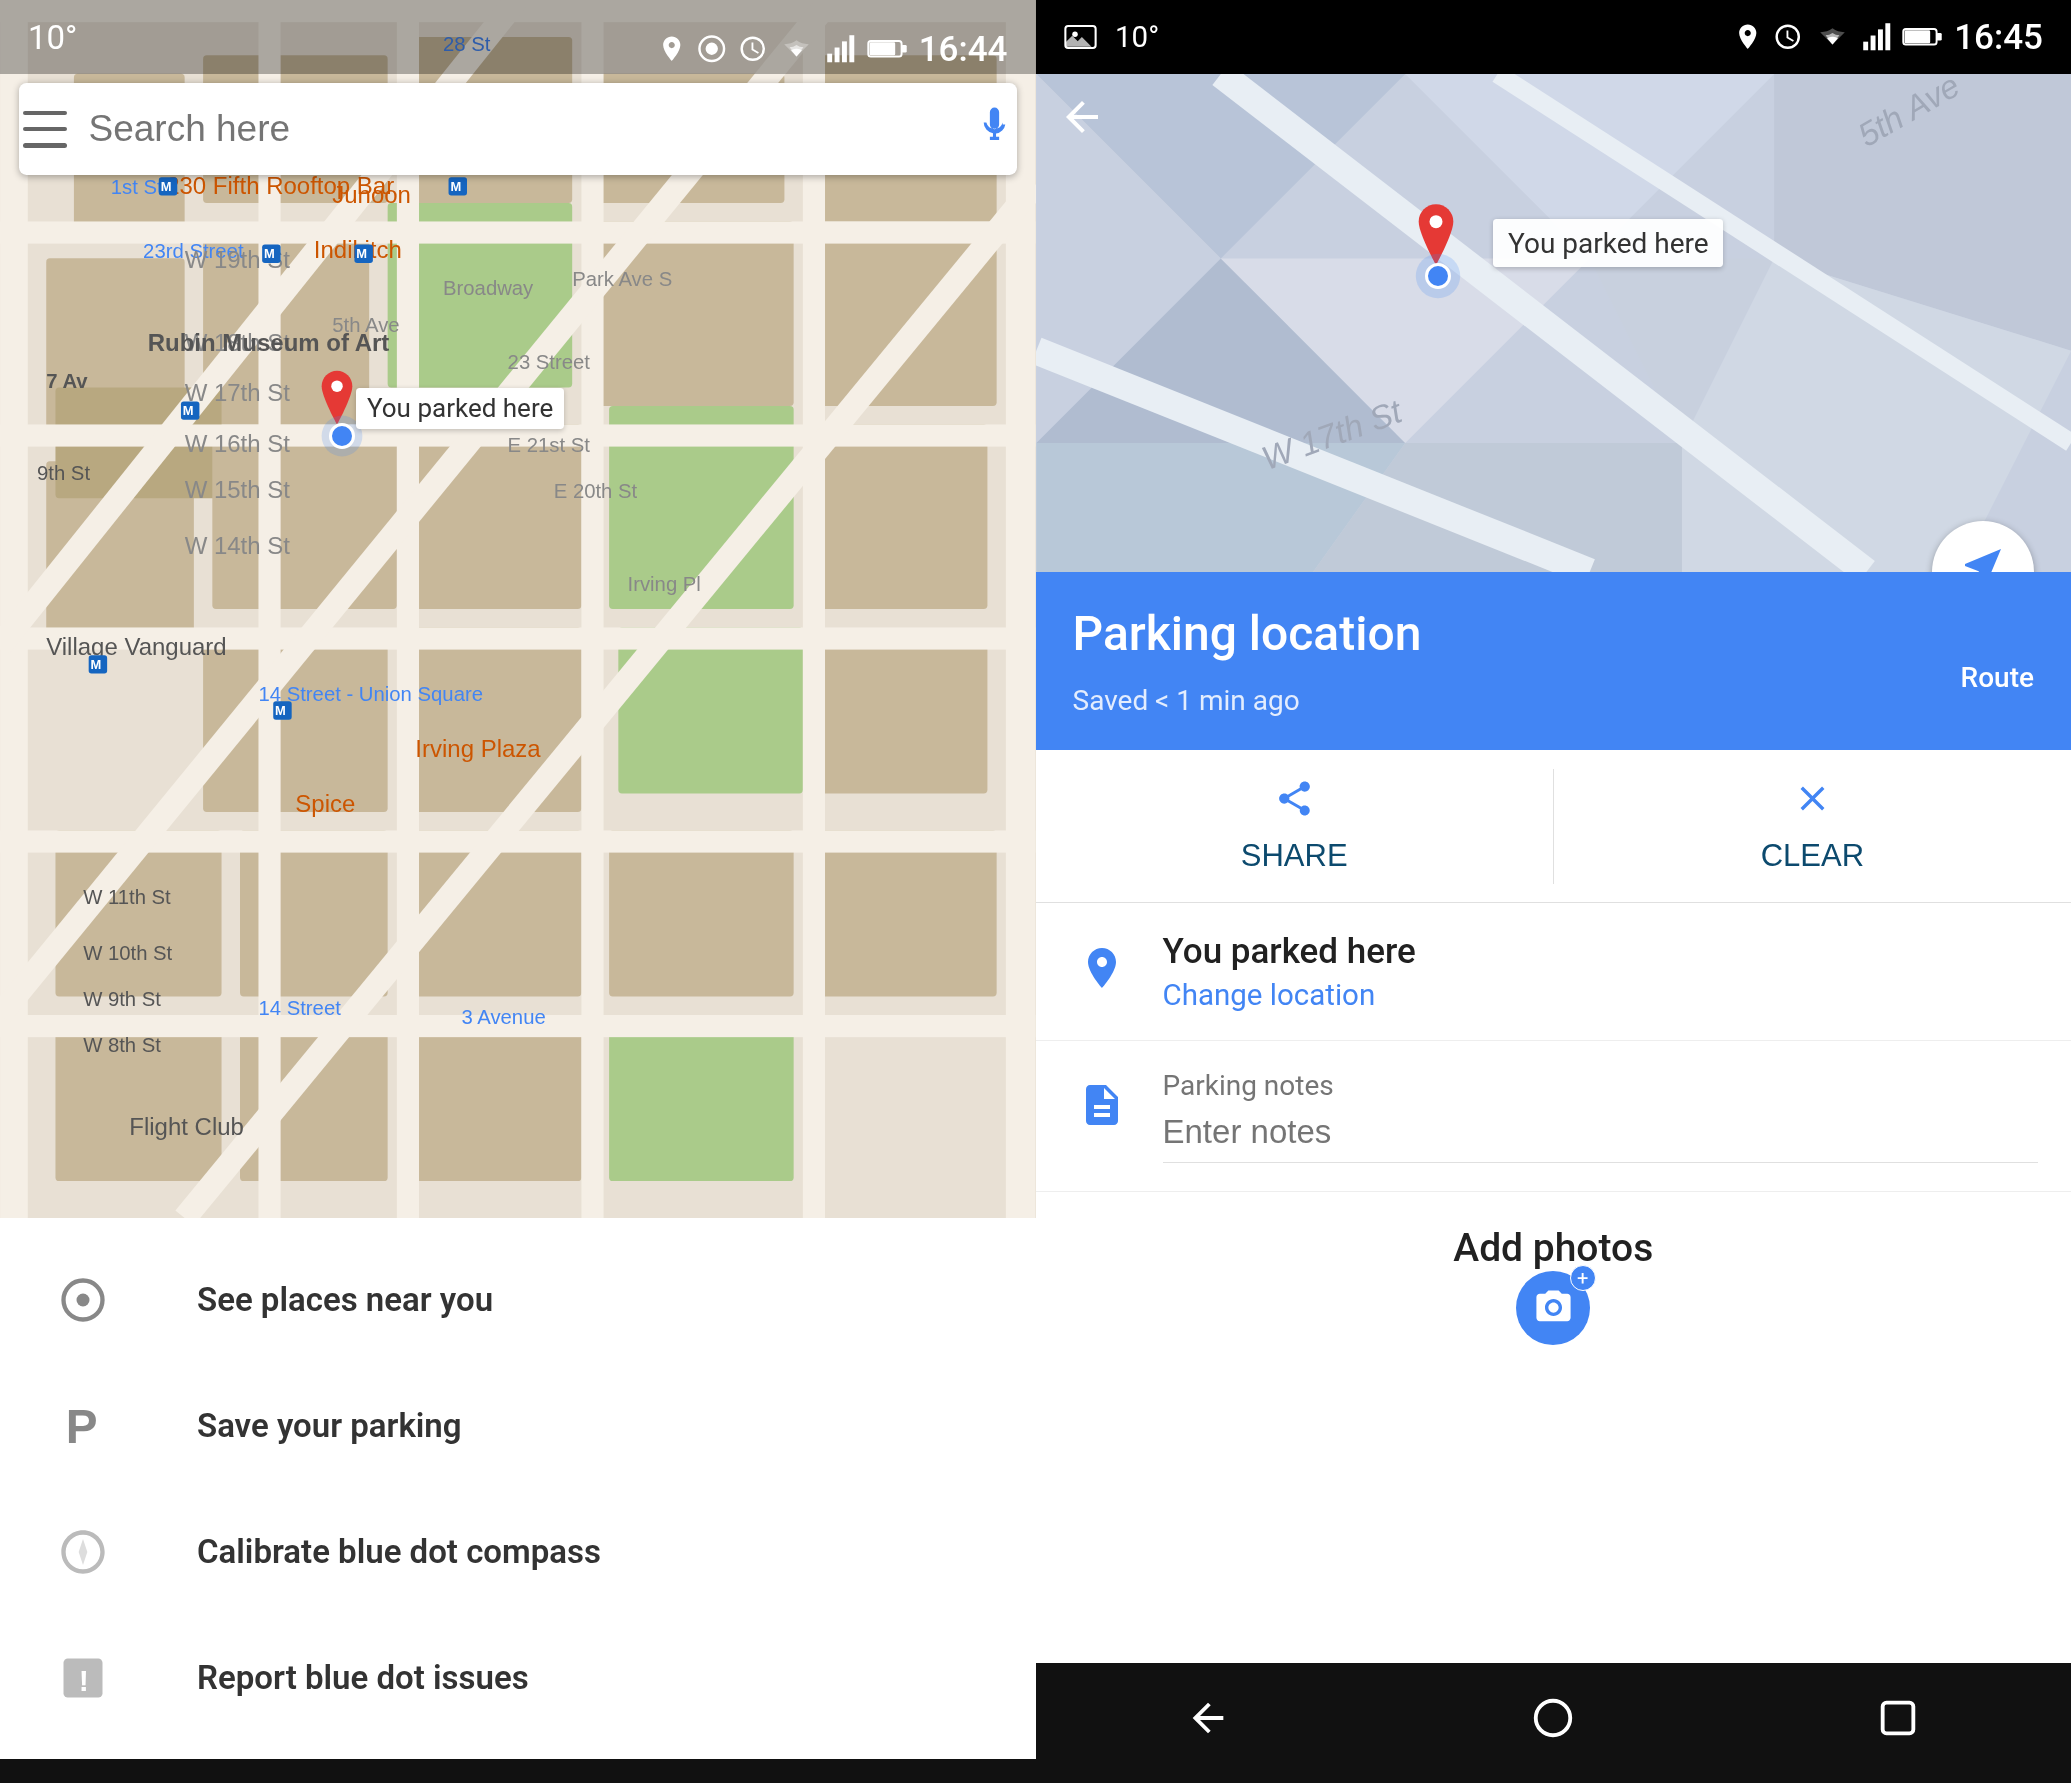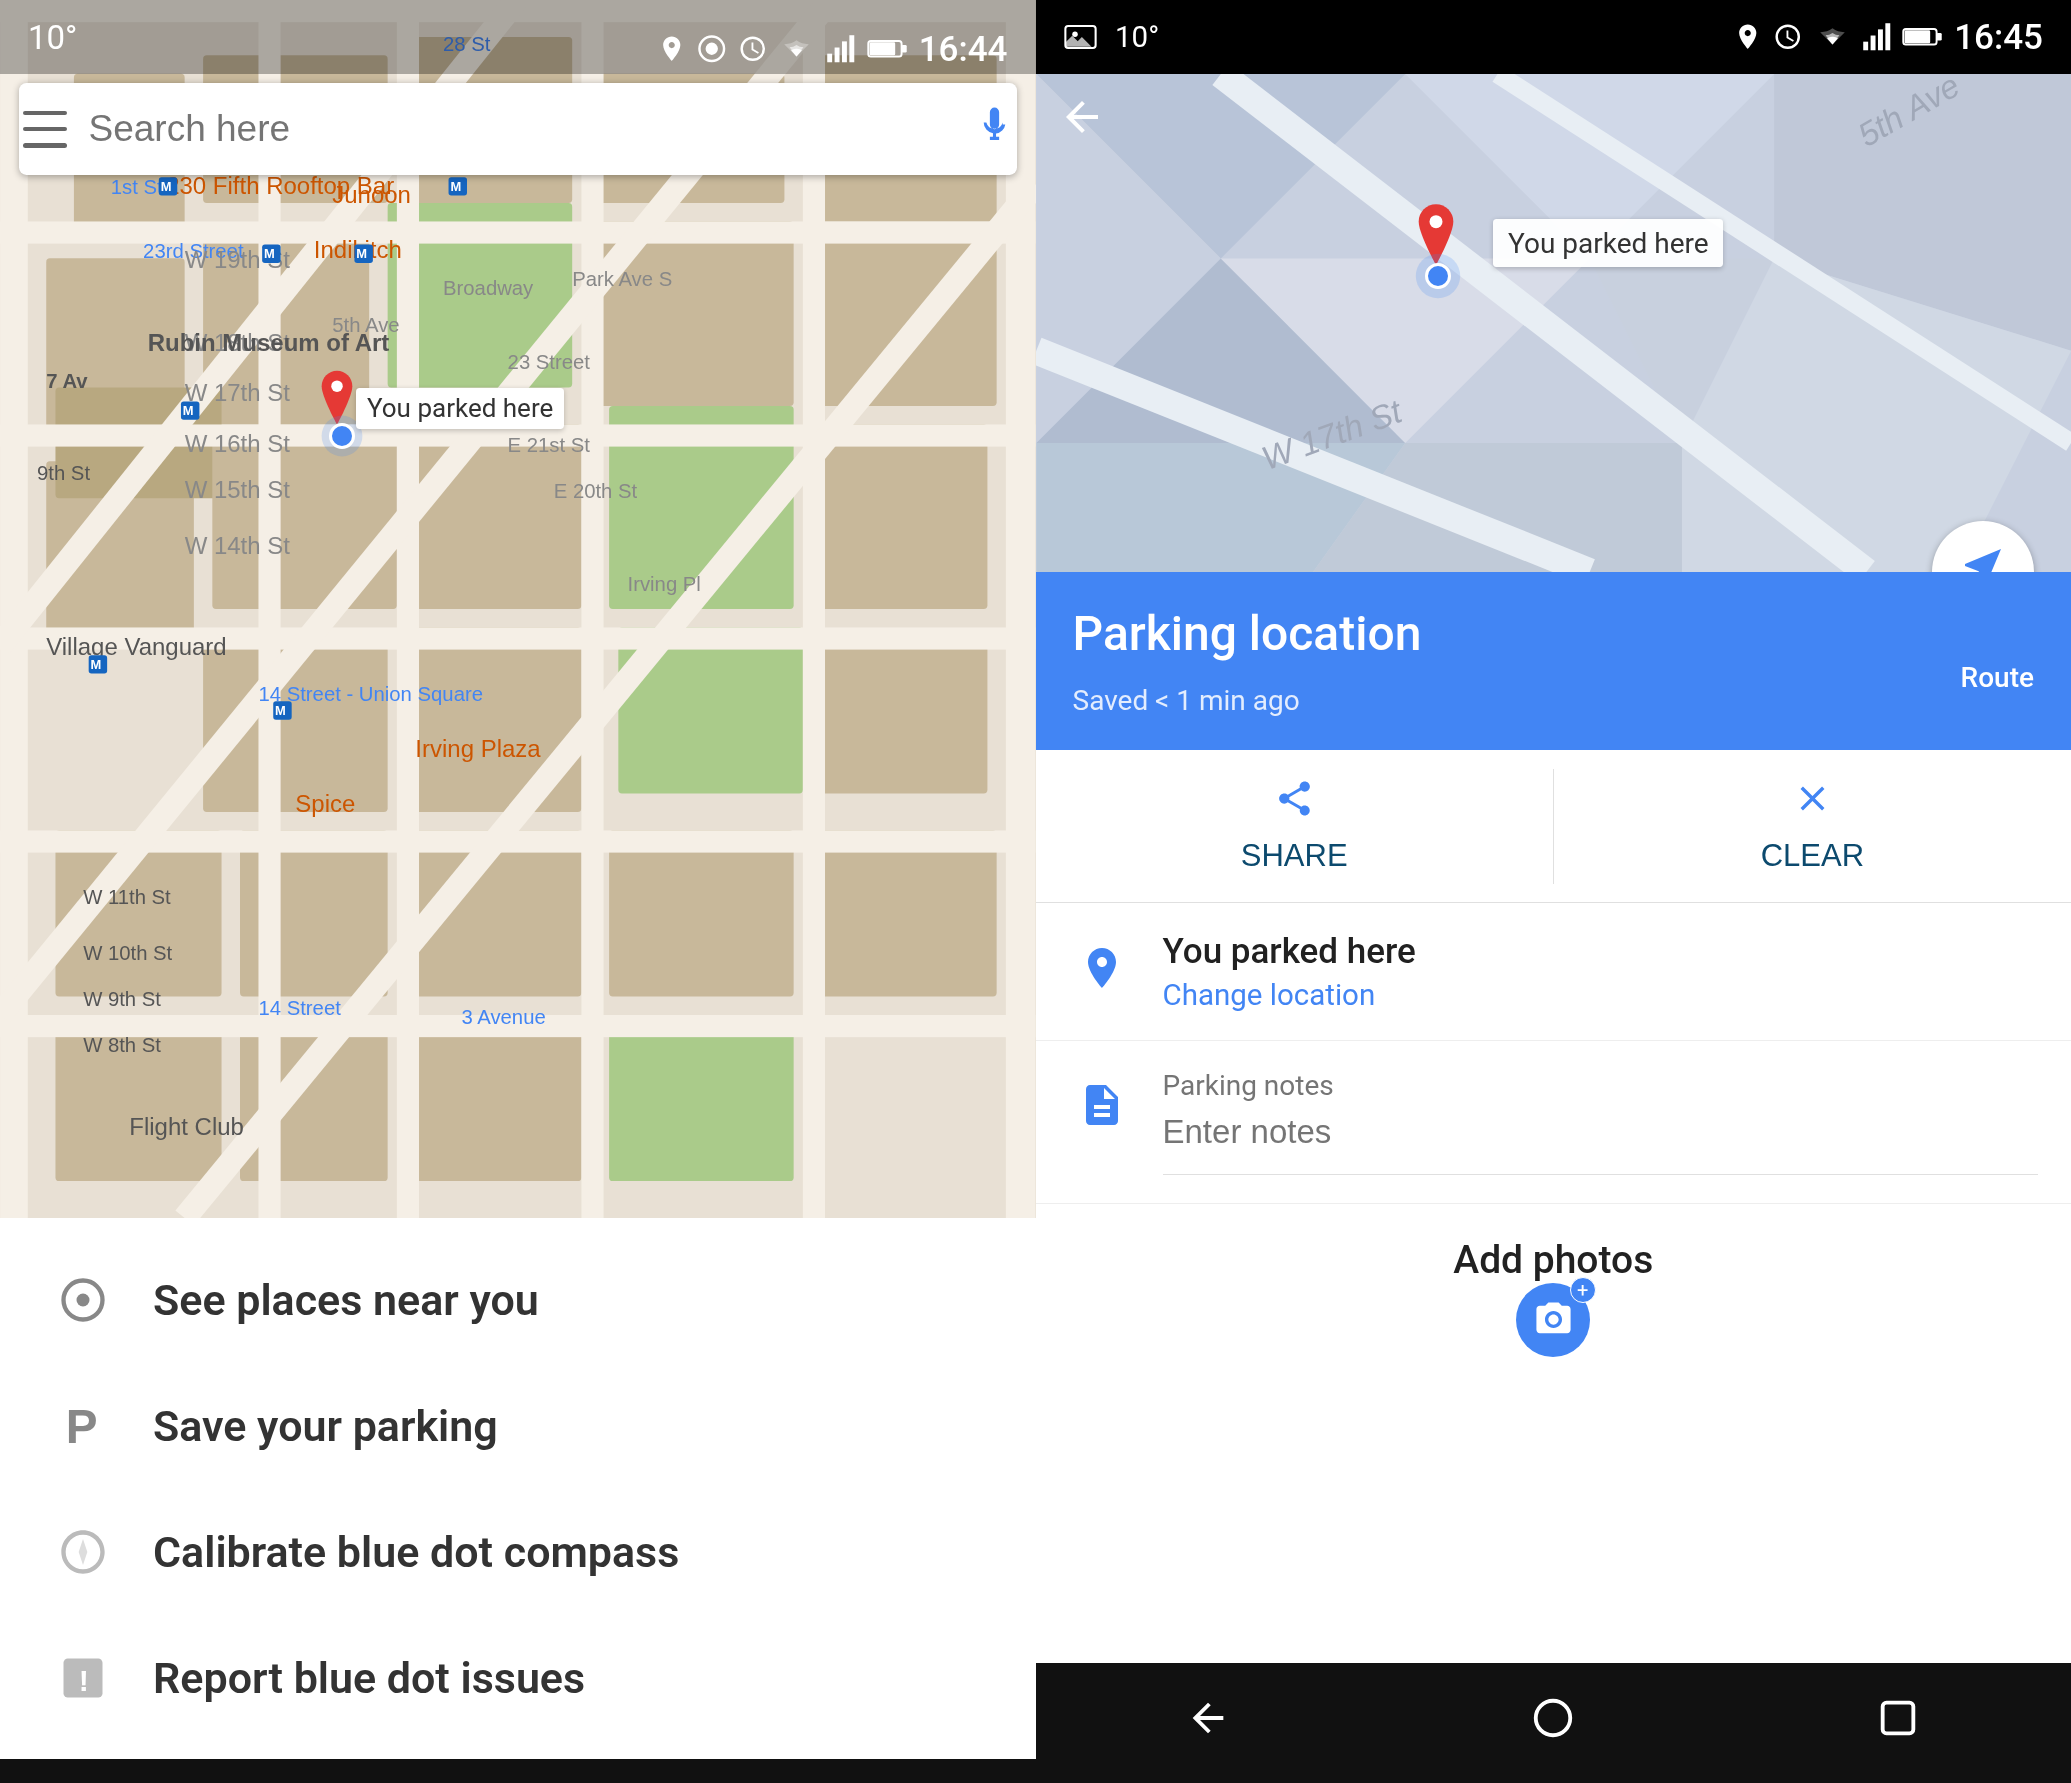--- a/index.html
+++ b/index.html
@@ -165,23 +165,24 @@
     .menu-icon {
       width: 74px;
       height: 74px;
       display: flex;
       align-items: center;
       justify-content: center;
       margin-right: 33px;
       flex-shrink: 0;
     }
     .menu-text {
-      font-size: 43px;
+      font-size: 33px;
       font-weight: 600;
       color: #333;
+      margin-left: 44px;
     }
 
     
     .nav-bar {
       width: 100%;
       height: 120px;
       background: #111;
       display: flex;
       align-items: center;
       justify-content: space-around;
@@ -373,21 +374,21 @@
       font-size: 28px;
       color: #757575;
       margin-bottom: 11px;
     }
     .row-input {
       font-size: 33px;
       color: #bdbdbd;
       border: none;
       border-bottom: 0.9px solid #e0e0e0;
       width: 100%;
-      padding-bottom: 23px;
+      padding-bottom: 11px;
       outline: none;
       background: transparent;
     }
 
     .time-row {
       display: flex;
       align-items: flex-start;
       padding: 28px 33px;
       border-bottom: 0.9px solid #eeeeee;
     }

